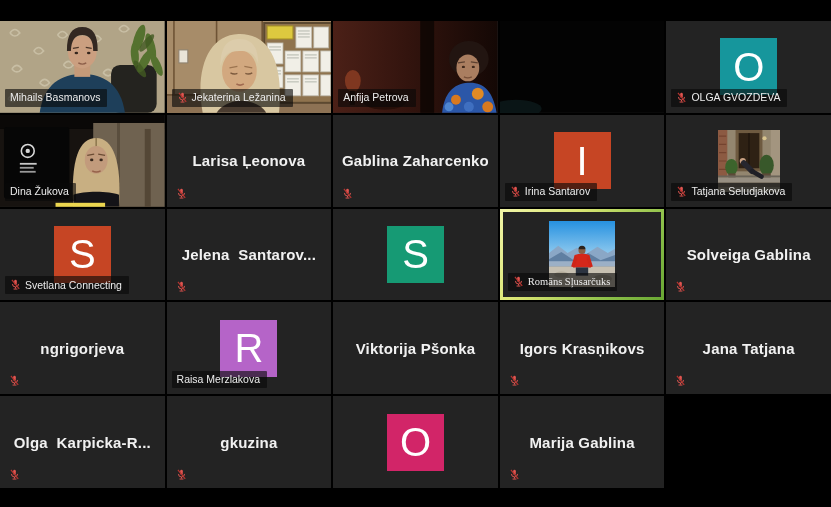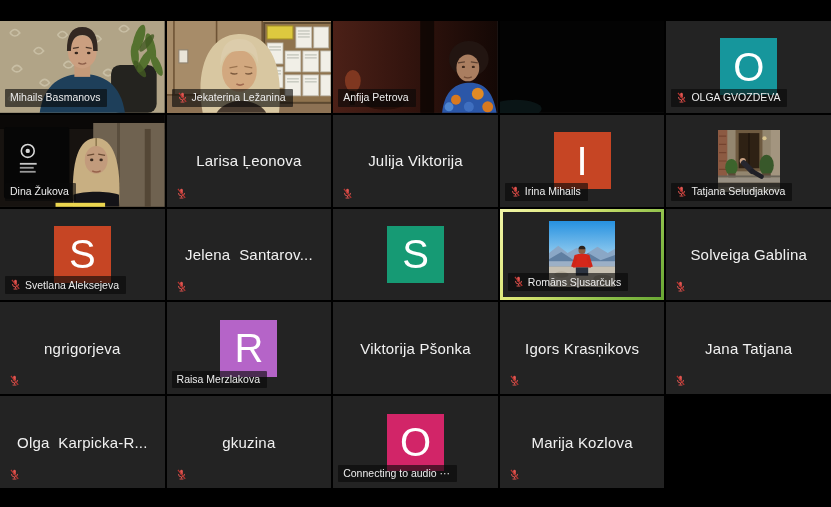--- a/index.html
+++ b/index.html
@@ -12,24 +12,25 @@
   .letterbox.top{height:21px;}
   .grid{
     position:absolute;top:21px;left:0;width:831px;height:467px;
     display:grid;grid-template-columns:repeat(5,1fr);grid-template-rows:repeat(5,1fr);
     gap:2px;background:#000;
   }
   .tile{position:relative;background:#232323;overflow:hidden;box-sizing:border-box;}
   .tile.active{
     border:3px solid #cbdb52;
     border-image:linear-gradient(125deg,#f0f4a6 0%,#d9e573 35%,#8dc04a 75%,#6aa834 100%) 1;
+    font-family:Liberation Serif, serif;
   }
   .stage{position:absolute;inset:0;display:flex;align-items:center;justify-content:center;}
   .center-name{
-    color:#f1f1f1;font-weight:400;font-size:15px;letter-spacing:.2px;
+    color:#f1f1f1;font-weight:700;font-size:15px;letter-spacing:.2px;
     white-space:pre;text-align:right;padding:0 4px;
   }
   .avatar{
     display:flex;align-items:center;justify-content:center;
     width:57px;height:57px;color:#fff;font-size:40px;font-weight:400;line-height:1;
   }
   .scene{position:absolute;inset:0;}
   .scene svg{display:block;width:100%;height:100%;}
   .scene.photo{position:static;}
   .label{
@@ -266,21 +267,21 @@
 <path d="M8 11.6v2.2" stroke="#e05550" stroke-width="1.4"></path>
 <path d="M5.2 14.6h5.6" stroke="#e05550" stroke-width="1.4"></path>
 <path d="M2.8 1.4l10.6 13" stroke="#b83430" stroke-width="1.7"></path>
           </svg></span>
       
     </div>
   </div>
 
   <div class="tile">
     <div class="stage">
-      <div class="center-name">Julija Viktorija</div>
+      <div class="center-name">Gablina Zaharcenko</div>
 
     </div>
     <div class="label icon-only">
       <span class="mic"><svg viewBox="0 0 16 16" fill="none">
 <rect x="6.1" y="1.2" width="3.8" height="7.2" rx="1.9" fill="#e05550"></rect>
 <path d="M3.6 7.2a4.4 4.4 0 0 0 8.8 0" stroke="#e05550" stroke-width="1.4"></path>
 <path d="M8 11.6v2.2" stroke="#e05550" stroke-width="1.4"></path>
 <path d="M5.2 14.6h5.6" stroke="#e05550" stroke-width="1.4"></path>
 <path d="M2.8 1.4l10.6 13" stroke="#b83430" stroke-width="1.7"></path>
           </svg></span>
@@ -295,21 +296,21 @@
 
     </div>
     <div class="label">
       <span class="mic"><svg viewBox="0 0 16 16" fill="none">
 <rect x="6.1" y="1.2" width="3.8" height="7.2" rx="1.9" fill="#e05550"></rect>
 <path d="M3.6 7.2a4.4 4.4 0 0 0 8.8 0" stroke="#e05550" stroke-width="1.4"></path>
 <path d="M8 11.6v2.2" stroke="#e05550" stroke-width="1.4"></path>
 <path d="M5.2 14.6h5.6" stroke="#e05550" stroke-width="1.4"></path>
 <path d="M2.8 1.4l10.6 13" stroke="#b83430" stroke-width="1.7"></path>
           </svg></span>
-      <span class="label-text">Irina Mihails</span>
+      <span class="label-text">Irina Santarov</span>
     </div>
   </div>
 
   <div class="tile">
     <div class="stage">
 
       <div class="scene photo" style="width: 62px; height: 62px;">
           <svg viewBox="0 0 60 60">
 <rect width="60" height="60" fill="#93866f"></rect>
 <rect x="0" y="0" width="9" height="46" fill="#8c5a42"></rect>
@@ -352,21 +353,21 @@
 
     </div>
     <div class="label">
       <span class="mic"><svg viewBox="0 0 16 16" fill="none">
 <rect x="6.1" y="1.2" width="3.8" height="7.2" rx="1.9" fill="#e05550"></rect>
 <path d="M3.6 7.2a4.4 4.4 0 0 0 8.8 0" stroke="#e05550" stroke-width="1.4"></path>
 <path d="M8 11.6v2.2" stroke="#e05550" stroke-width="1.4"></path>
 <path d="M5.2 14.6h5.6" stroke="#e05550" stroke-width="1.4"></path>
 <path d="M2.8 1.4l10.6 13" stroke="#b83430" stroke-width="1.7"></path>
           </svg></span>
-      <span class="label-text">Svetlana Aleksejeva</span>
+      <span class="label-text">Svetlana Connecting</span>
     </div>
   </div>
 
   <div class="tile">
     <div class="stage">
       <div class="center-name">Jelena  Santarov...</div>
 
     </div>
     <div class="label icon-only">
       <span class="mic"><svg viewBox="0 0 16 16" fill="none">
@@ -549,29 +550,25 @@
       
     </div>
   </div>
 
   <div class="tile">
     <div class="stage">
 
       <div class="avatar" style="background: rgb(210, 37, 104);">O</div>
 
     </div>
-    <div class="label">
-      
-      <span class="label-text">Connecting to audio ···</span>
-    </div>
-  </div>
-
-  <div class="tile">
-    <div class="stage">
-      <div class="center-name">Marija Kozlova</div>
+  </div>
+
+  <div class="tile">
+    <div class="stage">
+      <div class="center-name">Marija Gablina</div>
 
     </div>
     <div class="label icon-only">
       <span class="mic"><svg viewBox="0 0 16 16" fill="none">
 <rect x="6.1" y="1.2" width="3.8" height="7.2" rx="1.9" fill="#e05550"></rect>
 <path d="M3.6 7.2a4.4 4.4 0 0 0 8.8 0" stroke="#e05550" stroke-width="1.4"></path>
 <path d="M8 11.6v2.2" stroke="#e05550" stroke-width="1.4"></path>
 <path d="M5.2 14.6h5.6" stroke="#e05550" stroke-width="1.4"></path>
 <path d="M2.8 1.4l10.6 13" stroke="#b83430" stroke-width="1.7"></path>
           </svg></span>

